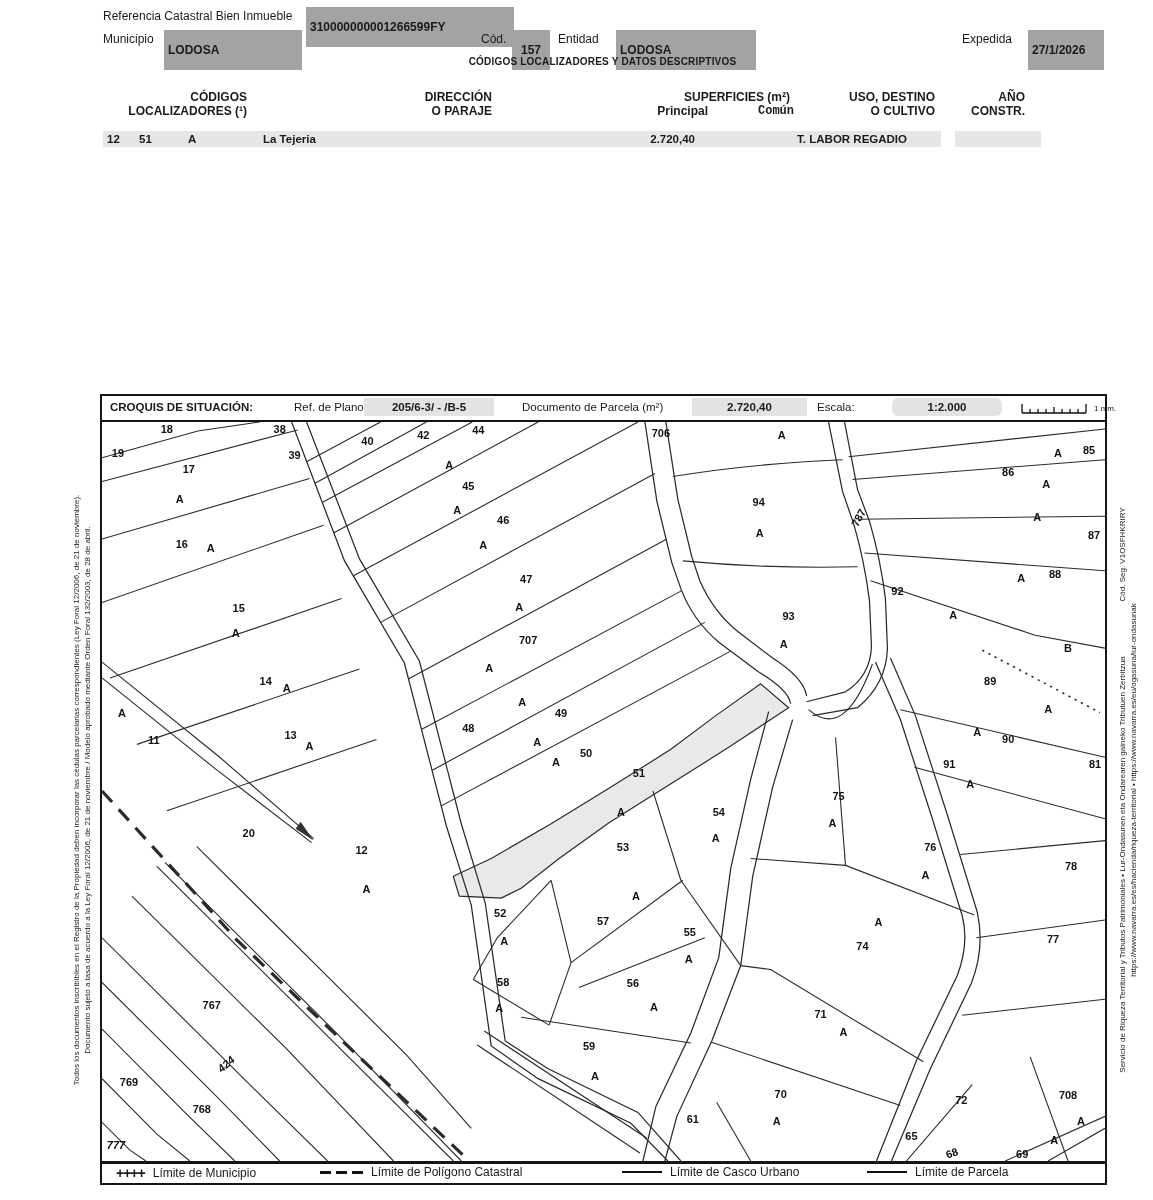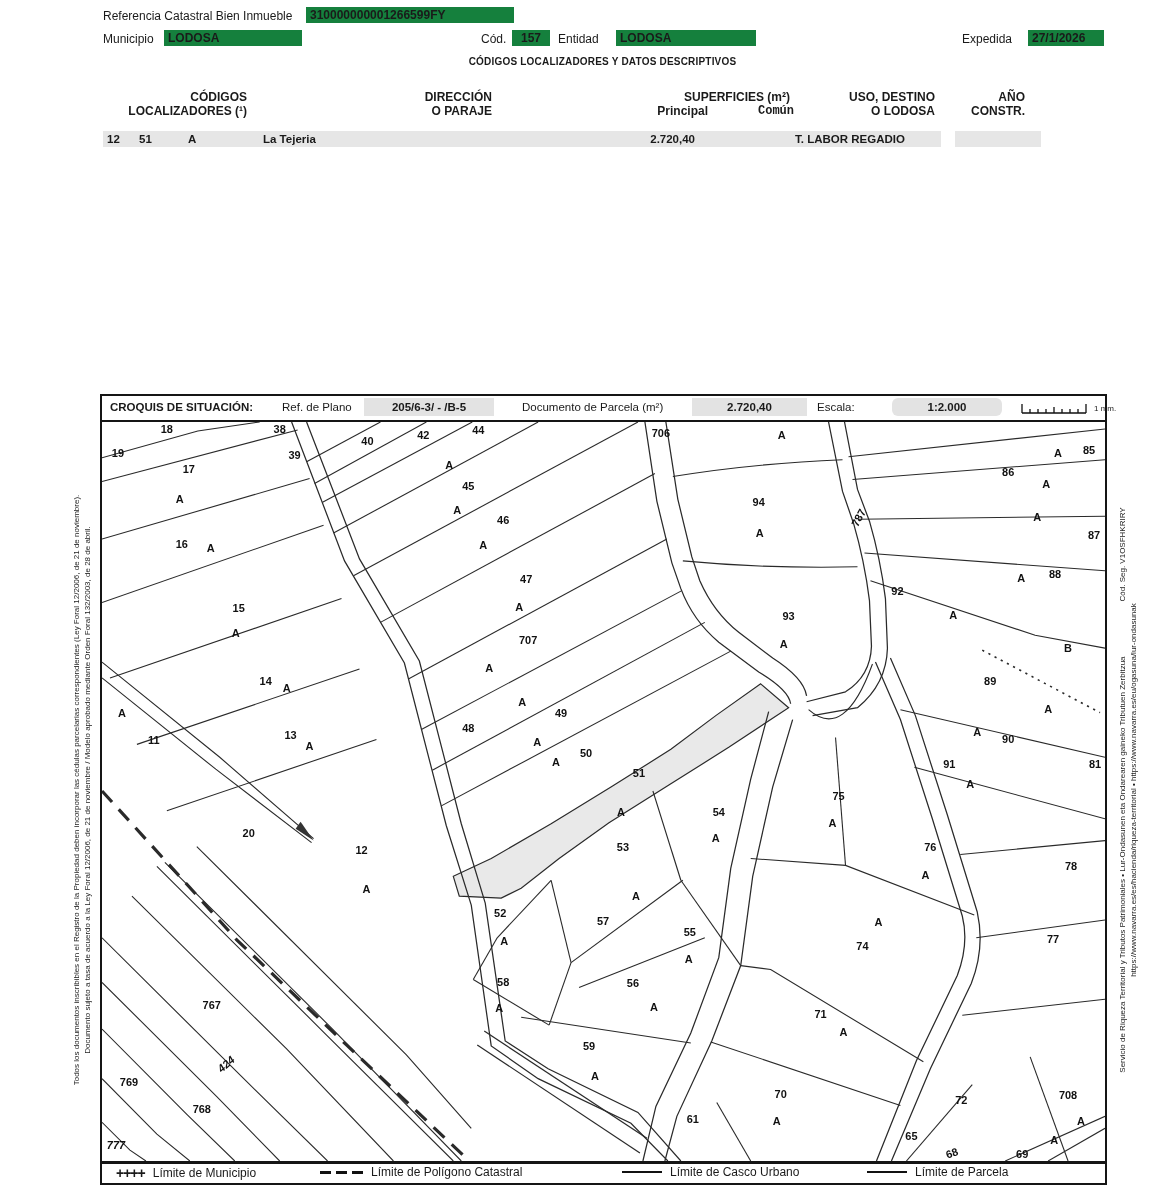--- a/index.html
+++ b/index.html
@@ -1,20 +1,20 @@
 <!DOCTYPE html>
 <html><head>
 <meta charset="utf-8">
 <style>
   html,body{margin:0;padding:0;}
   body{width:1153px;height:1200px;background:#ffffff;position:relative;overflow:hidden;
        font-family:"Liberation Sans",sans-serif;color:#1a1a1a;}
   .abs{position:absolute;}
   .lbl{font-size:12px;}
-  .val{font-weight:bold;font-size:12px;background:#15803d;padding:1px 4px;}
+  .val{font-weight:bold;font-size:12px;background:#a3a3a3;padding:13px 4px;}
   .graybox{background:#e6e6e6;}
   
   #doc-title{left:100px;top:56px;width:1005px;text-align:center;font-size:10px;font-weight:bold;letter-spacing:.2px;}
   .th{font-size:12px;font-weight:bold;text-align:right;line-height:14px;}
   .cell{font-size:11.5px;font-weight:bold;}
   
   #croquis{left:100px;top:394px;width:1003px;height:787px;border:2px solid #151515;box-sizing:content-box;}
   #croquis-bar{position:relative;height:24px;border-bottom:2px solid #151515;font-size:11.5px;}
   #croquis-bar .t{position:absolute;top:5px;white-space:nowrap;}
   #croquis-bar .vbox{position:absolute;top:2px;height:18px;background:#e3e3e3;text-align:center;font-weight:bold;line-height:18px;}
@@ -63,40 +63,40 @@
 </div>
 <div class="abs th" style="left:352px;top:90px;width:140px;">
   <div>DIRECCIÓN</div>
     <div>O PARAJE</div>
 </div>
 <div class="abs th" style="left:630px;top:90px;width:160px;">SUPERFICIES (m²)</div>
 <div class="abs th" style="left:630px;top:104px;width:78px;">Principal</div>
 <div class="abs th" style="left:716px;top:104px;width:78px;font-family:Liberation Mono, monospace;">Común</div>
 <div class="abs th" style="left:795px;top:90px;width:140px;">
   <div>USO, DESTINO</div>
-    <div>O LODOSA</div>
+    <div>O CULTIVO</div>
 </div>
 <div class="abs th" style="left:945px;top:90px;width:80px;">
   <div>AÑO</div>
     <div>CONSTR.</div>
 </div>
 
 <div class="abs graybox" style="left:103px;top:131px;width:838px;height:16px;"></div>
 <div class="abs graybox" style="left:955px;top:131px;width:86px;height:16px;"></div>
 <div class="abs cell" style="left:107px;top:133px;">12</div>
 <div class="abs cell" style="left:139px;top:133px;">51</div>
 <div class="abs cell" style="left:188px;top:133px;">A</div>
 <div class="abs cell" style="left:263px;top:133px;">La Tejeria</div>
 <div class="abs cell" style="left:610px;top:133px;width:85px;text-align:right;">2.720,40</div>
-<div class="abs cell" style="left:795px;top:133px;width:140px;text-align:left;">T. LABOR REGADIO</div>
+<div class="abs cell" style="left:767px;top:133px;width:140px;text-align:right;">T. LABOR REGADIO</div>
 
 <div class="abs" id="croquis">
   <div id="croquis-bar">
     <span class="t" style="left:8px;font-weight:bold;">CROQUIS DE SITUACIÓN:</span>
-    <span class="t" style="left:164px;padding-left:16px;">Ref. de Plano</span>
+    <span class="t" style="left:176px;padding-left:16px;">Ref. de Plano</span>
     <span class="vbox" style="left:262px;width:130px;">205/6-3/ - /B-5</span>
     <span class="t" style="left:420px;">Documento de Parcela (m²)</span>
     <span class="vbox" style="left:590px;width:115px;">2.720,40</span>
     <span class="t" style="left:715px;">Escala:</span>
     <span class="vbox" style="left:790px;width:110px;border-radius:6px;">1:2.000</span>
     <svg width="70" height="16" style="position:absolute;left:918px;top:4px;">
       <path d="M2,13 H66 M2,4 V13 M66,4 V13 M34,7 V13 M10,9 V13 M18,9 V13 M26,9 V13 M42,9 V13 M50,9 V13 M58,9 V13" stroke="#111" stroke-width="1.3" fill="none"></path>
     </svg>
     <span class="t" style="left:992px;font-size:8px;top:8px;">1 mm.</span>
   </div>

